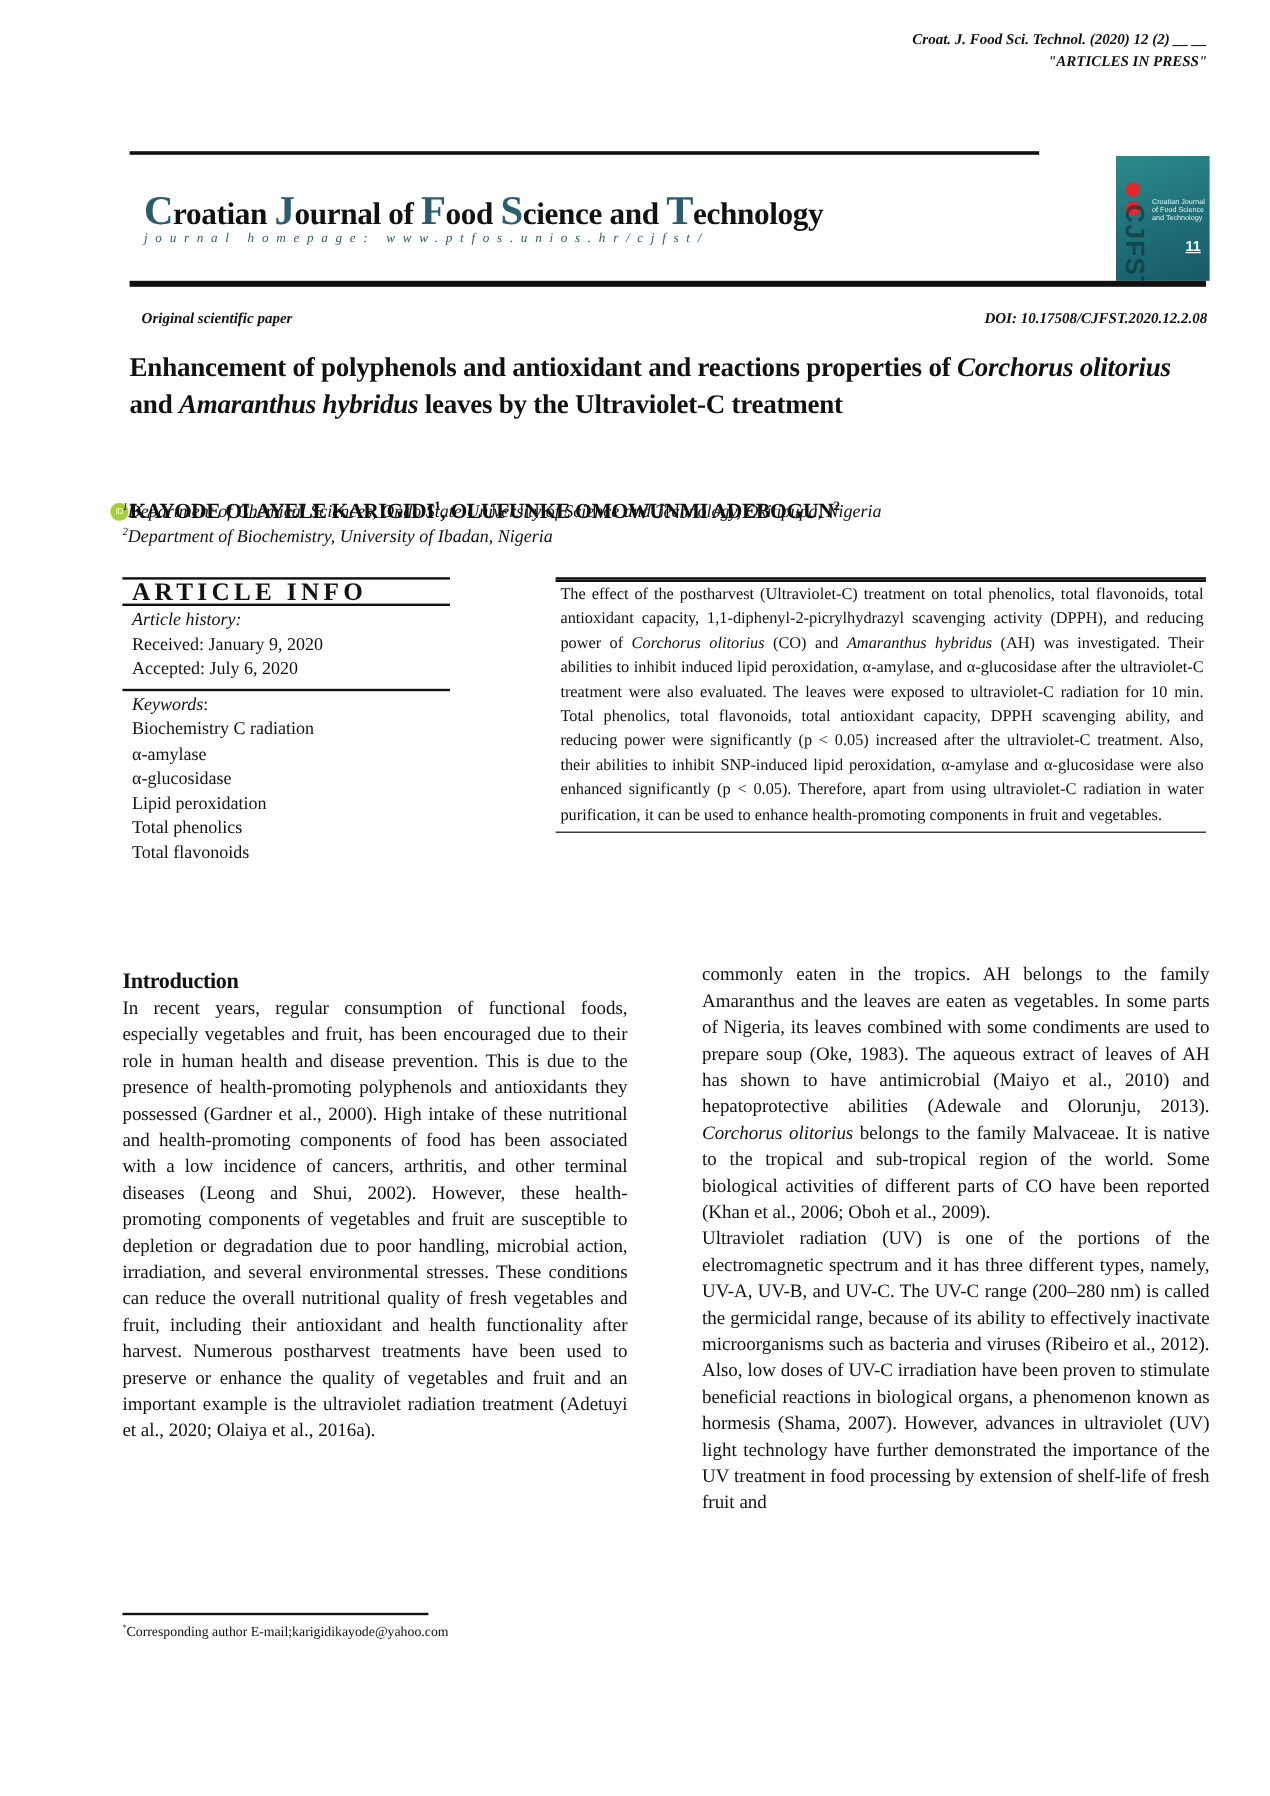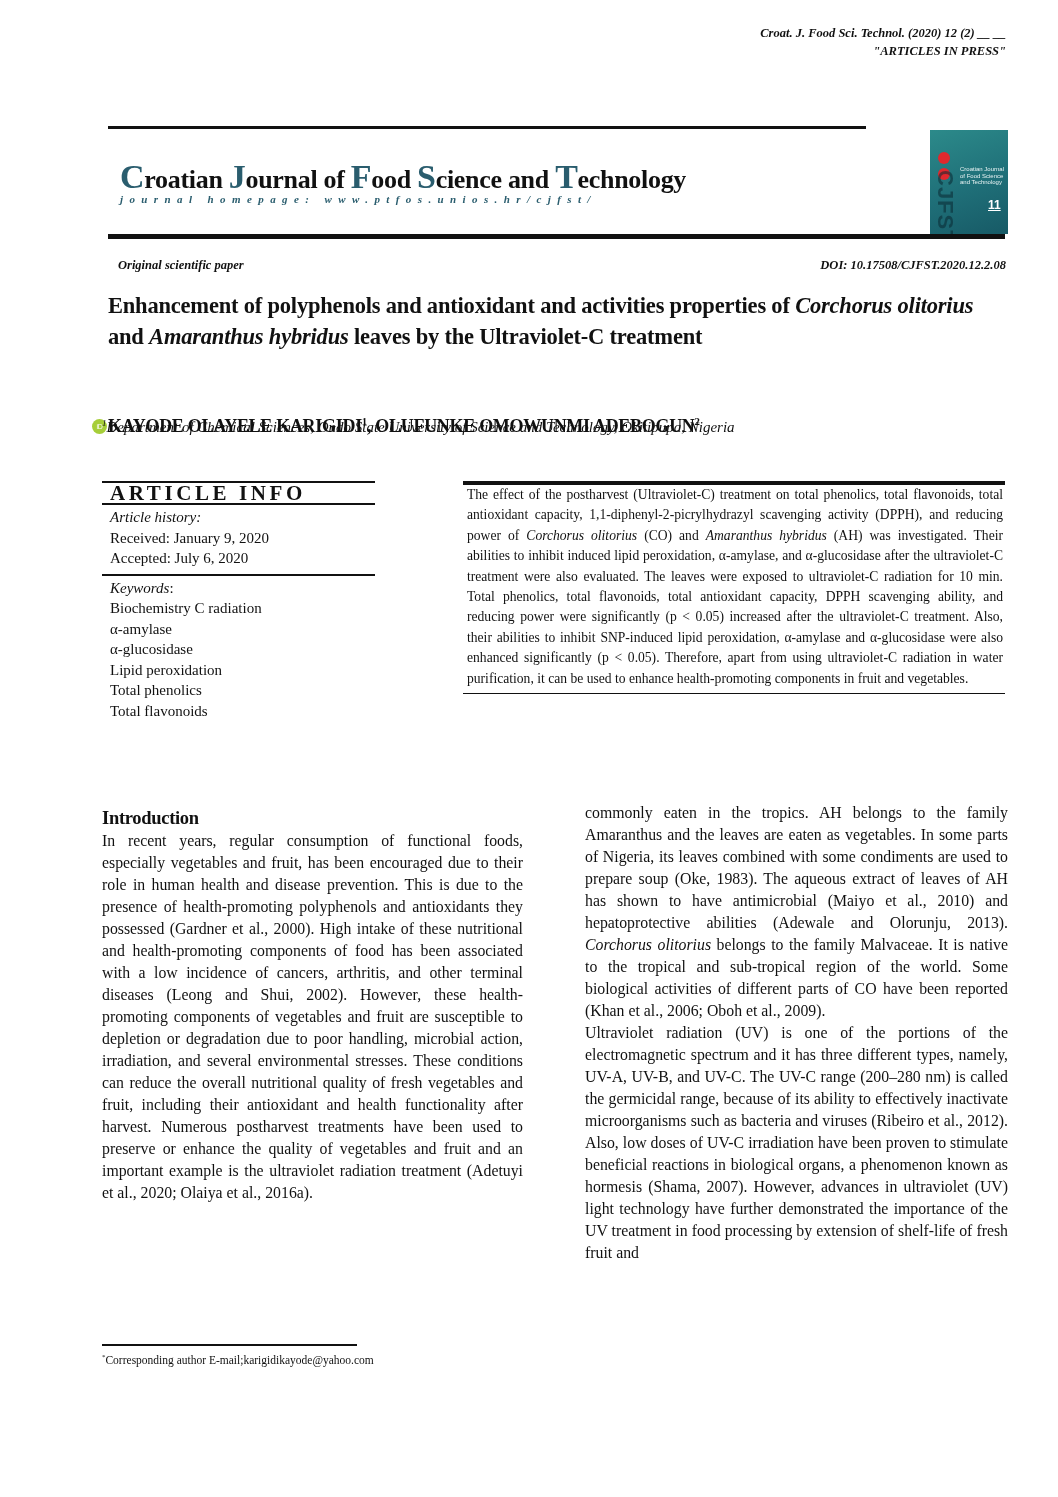--- a/index.html
+++ b/index.html
@@ -24,21 +24,21 @@
 
   .journal-title {
     left: 120px; top: 158px;
     font-weight: bold; font-size: 26px; letter-spacing: -0.3px; color: #111;
     white-space: nowrap;
   }
   .journal-title .cap { color: #2a5d6e; font-size: 34px; }
 
   .homepage {
     left: 120px; top: 193px;
-    font-style: italic; font-weight: bold; font-size: 11px;
+    font-style: italic; font-weight: normal; font-size: 11px;
     letter-spacing: 6.4px; color: #2a5d6e; white-space: nowrap;
   }
 
   .cover {
     left: 930px; top: 130px; width: 78px; height: 104px;
     background: linear-gradient(160deg, #2c8a8a 0%, #1f6f78 55%, #175a66 100%);
     overflow: hidden;
   }
   .cover .dot { position: absolute; width: 12px; height: 12px; border-radius: 50%; background: #e0282e; }
   .cover .cjfst {
@@ -129,30 +129,31 @@
   <div class="ctitle">Croatian Journal of Food Science and Technology</div>
   <div class="cnum">11</div>
 </div>
 
 <div class="abs rule-thick"></div>
 
 <div class="abs paper-type">Original scientific paper</div>
 <div class="abs doi">DOI: 10.17508/CJFST.2020.12.2.08</div>
 
 <h1 class="abs article-title" style="font-weight:bold;">
-  <span>Enhancement of polyphenols and antioxidant and activities properties of </span><i>Corchorus olitorius</i><span> and </span><i>Amaranthus hybridus</i><span> leaves by the Ultraviolet-C treatment</span>
+  <span>Enhancement of polyphenols and antioxidant and reactions properties of </span><i>Corchorus olitorius</i><span> and </span><i>Amaranthus hybridus</i><span> leaves by the Ultraviolet-C treatment</span>
 </h1>
 
 <div class="abs authors">
   <span class="orcid-icon">iD</span>
   <span>KAYODE OLAYELE KARIGIDI</span><sup>1</sup>, <span>OLUFUNKE OMOWUNMI ADEBOGUN</span><sup>2</sup>
 </div>
 
 <div class="abs affils">
   <div><sup>1</sup><span>Department of Chemical Sciences, Ondo State University of Science and Technology, Okitipupa, Nigeria</span></div>
+  <div><sup>2</sup><span>Department of Biochemistry, University of Ibadan, Nigeria</span></div>
 </div>
 
 <div class="abs info-box">
   <div class="info-rule"></div>
   <div class="sect-head">ARTICLE INFO</div>
   <div class="info-rule"></div>
   <div class="info-body" style="padding-top:2px; padding-bottom:5px;">
     <div class="lbl">Article history:</div>
     <div>Received: January 9, 2020</div>
     <div>Accepted: July 6, 2020</div>

